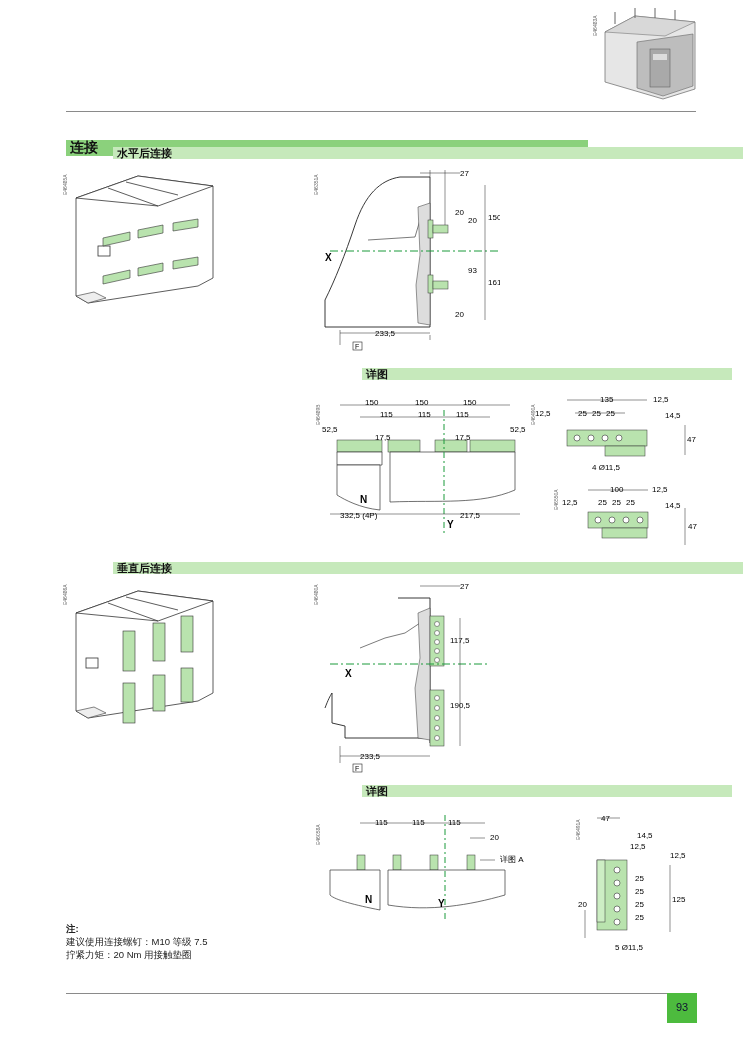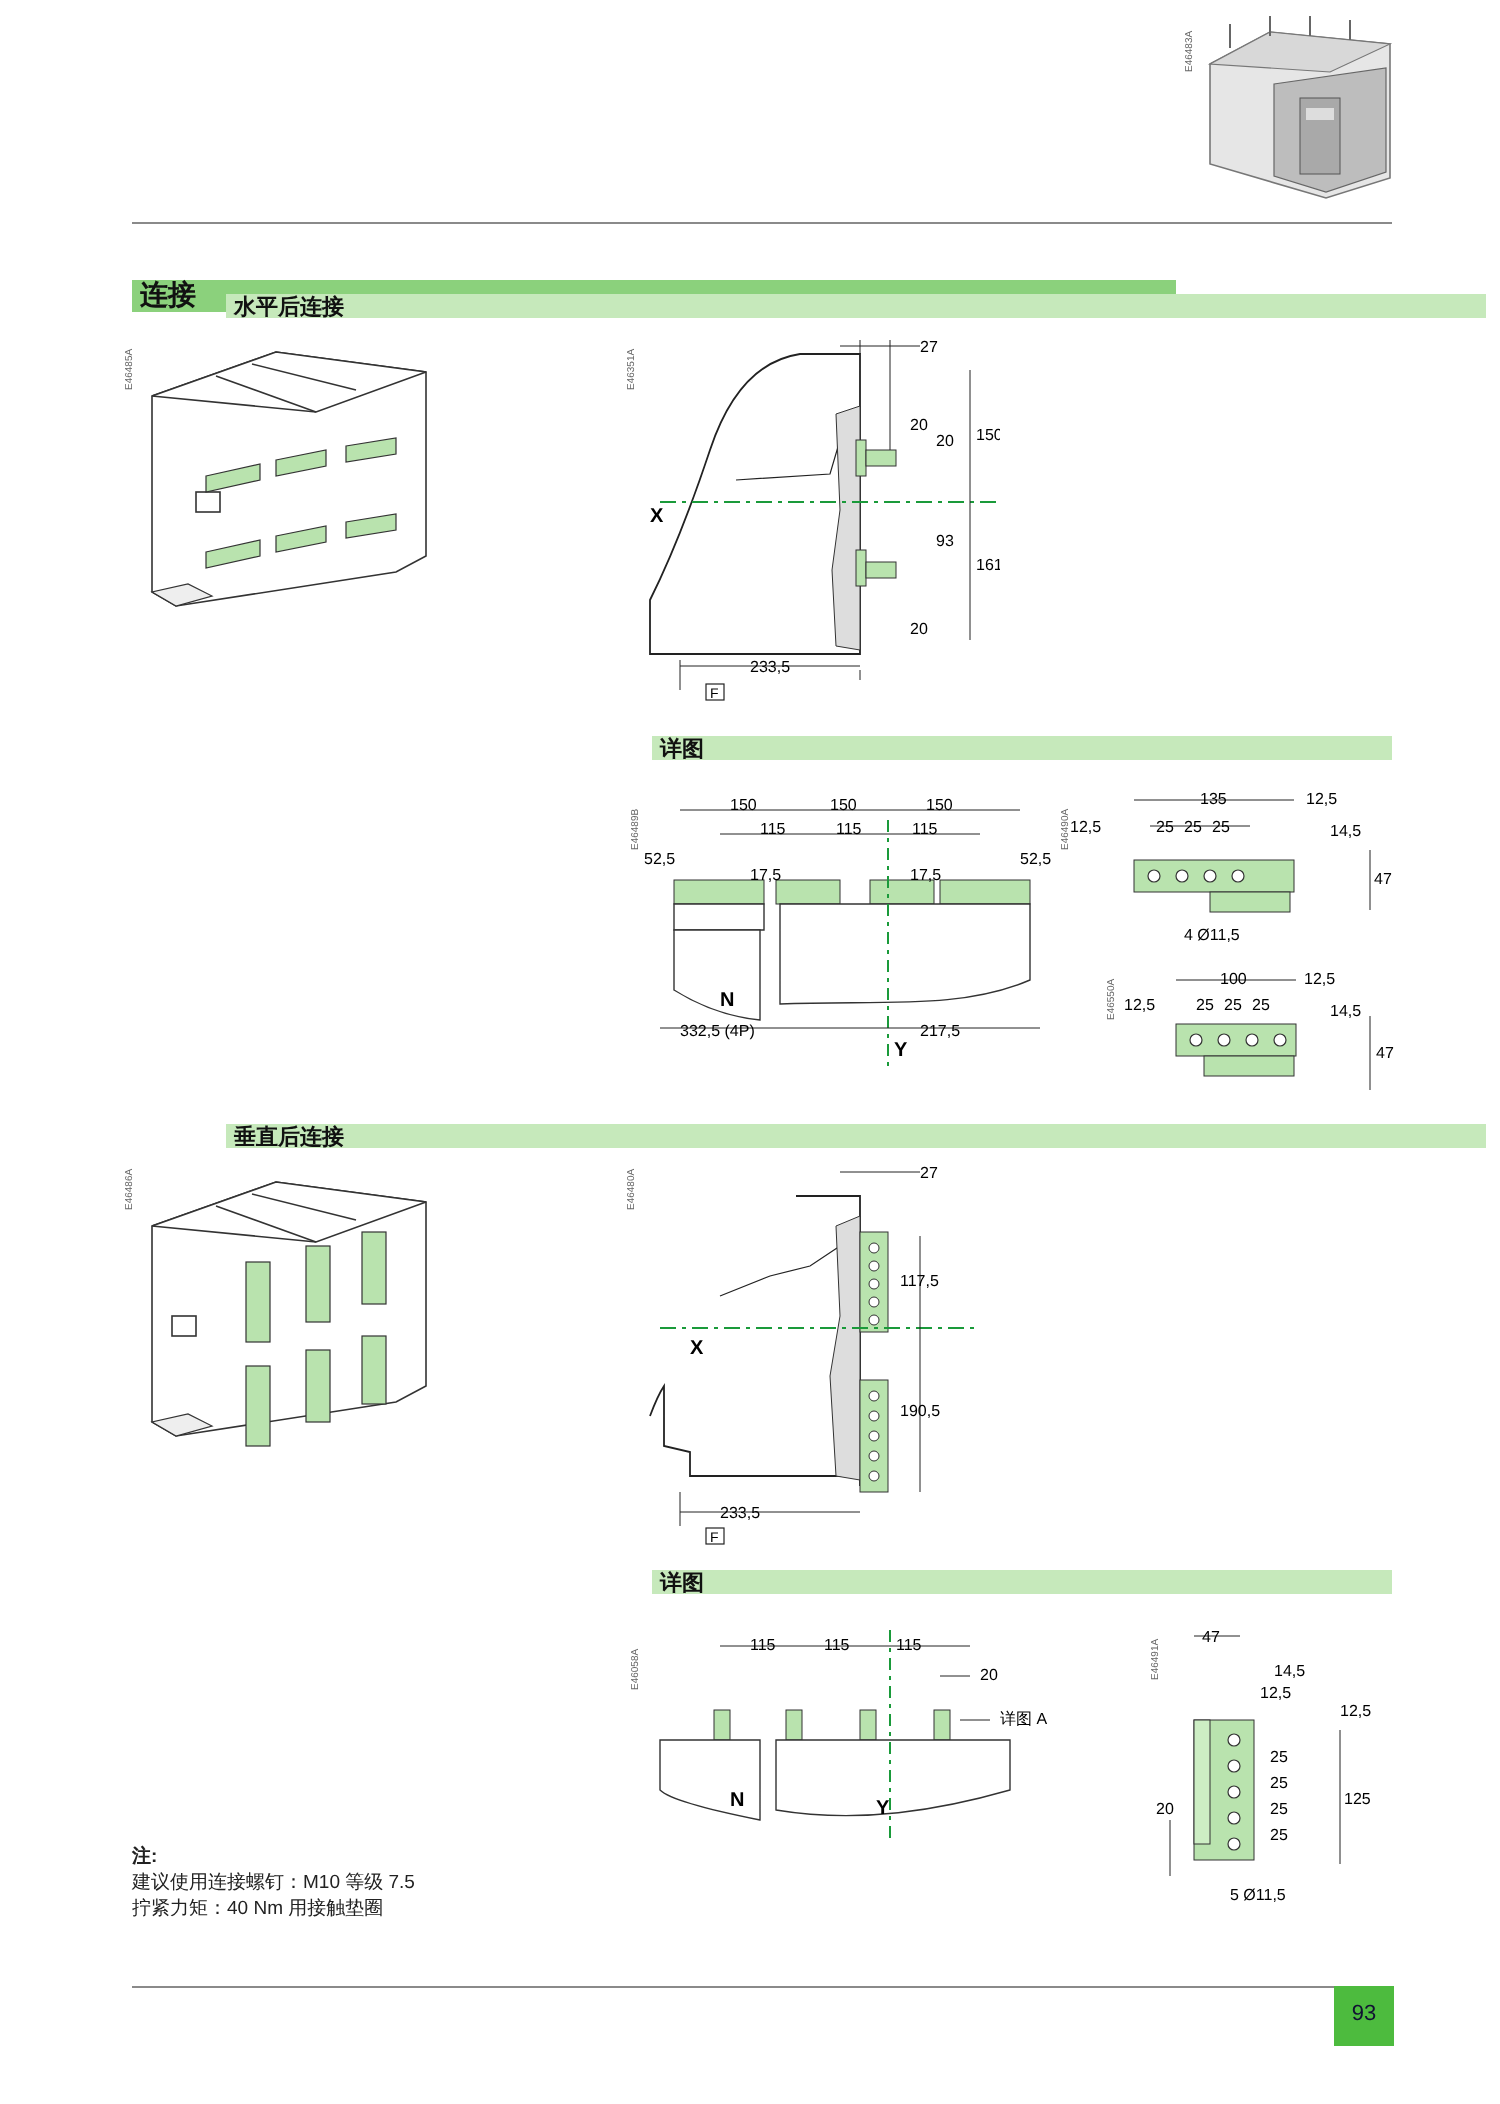--- a/index.html
+++ b/index.html
@@ -3,21 +3,21 @@
 <meta charset="utf-8">
 <style>
   html,body{margin:0;padding:0;background:#fff;}
   body{width:750px;height:1052px;position:relative;overflow:hidden;font-family:"Liberation Sans","DejaVu Sans",sans-serif;color:#111;}
   .abs{position:absolute;}
   .rule{position:absolute;height:1px;background:#8a8a8a;}
   .bar-main{position:absolute;left:66px;top:140px;width:522px;height:16px;background:#8bd17c;}
   .bar-main span{position:absolute;left:4px;top:-1px;font-size:14px;font-weight:bold;color:#111;}
   .bar-sub{position:absolute;left:66px;width:630px;height:12px;background:#c6e9bb;margin-left:47px;}
   .bar-sub span{position:absolute;left:4px;top:-1px;font-size:11px;font-weight:bold;color:#111;}
-  .bar-detail{position:absolute;width:370px;height:12px;background:#c6e9bb;}
+  .bar-detail{position:absolute;width:370px;height:12px;background:#c6e9bb;margin-left:36px;}
   .bar-detail span{position:absolute;left:4px;top:-1px;font-size:11px;font-weight:bold;}
   .ref{position:absolute;font-size:5px;color:#666;transform:rotate(-90deg);transform-origin:left top;white-space:nowrap;}
   svg text{font-family:"Liberation Sans","DejaVu Sans",sans-serif;}
   .note{position:absolute;left:66px;top:922px;font-size:9.5px;line-height:13px;color:#222;}
   .note .h{font-weight:bold;}
   .pagenum{position:absolute;left:667px;top:993px;width:30px;height:30px;background:#4dbb3e;color:#113;font-size:11px;text-align:center;line-height:28px;}
 </style>
 </head>
 <body>
 
@@ -291,17 +291,17 @@
   <text x="60" y="97" font-size="8">25</text>
   <text x="60" y="110" font-size="8">25</text>
   <text x="97" y="92" font-size="8">125</text>
   <text x="3" y="97" font-size="8">20</text>
   <text x="40" y="140" font-size="8">5 Ø11,5</text>
 </svg>
 
 <div class="note">
   <div class="h">注:</div>
   <div>建议使用连接螺钉：M10 等级 7.5</div>
-  <div>拧紧力矩：40 Nm 用接触垫圈</div>
+  <div>拧紧力矩：20 Nm 用接触垫圈</div>
 </div>
 
 <div class="rule" style="left:66px;top:993px;width:601px;"></div>
 <div class="pagenum">93</div>
 
 </body></html>

